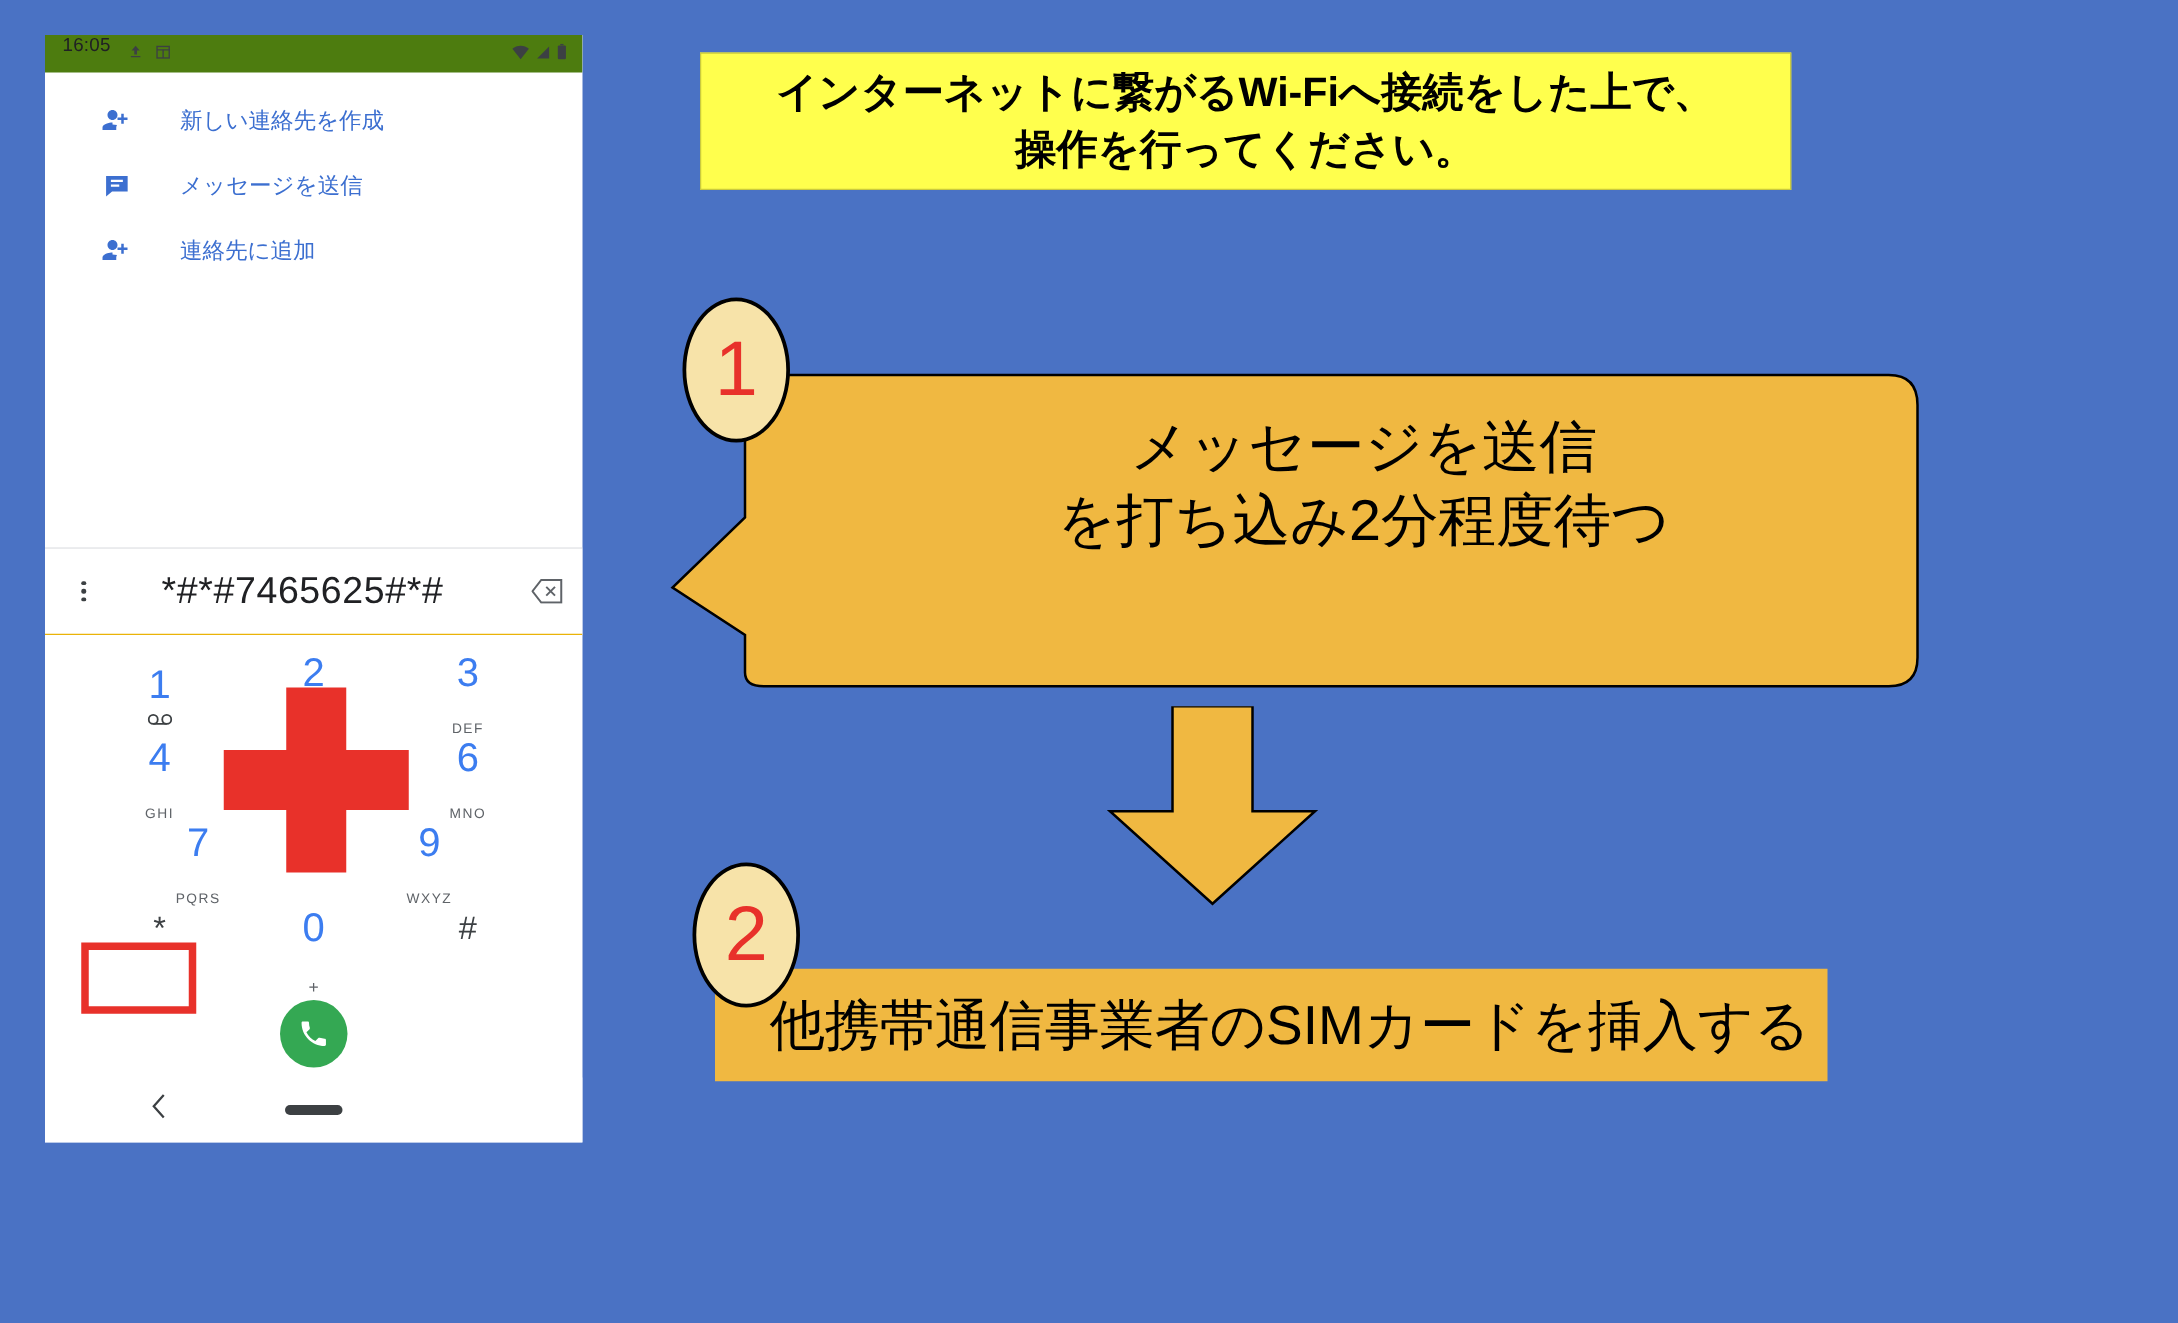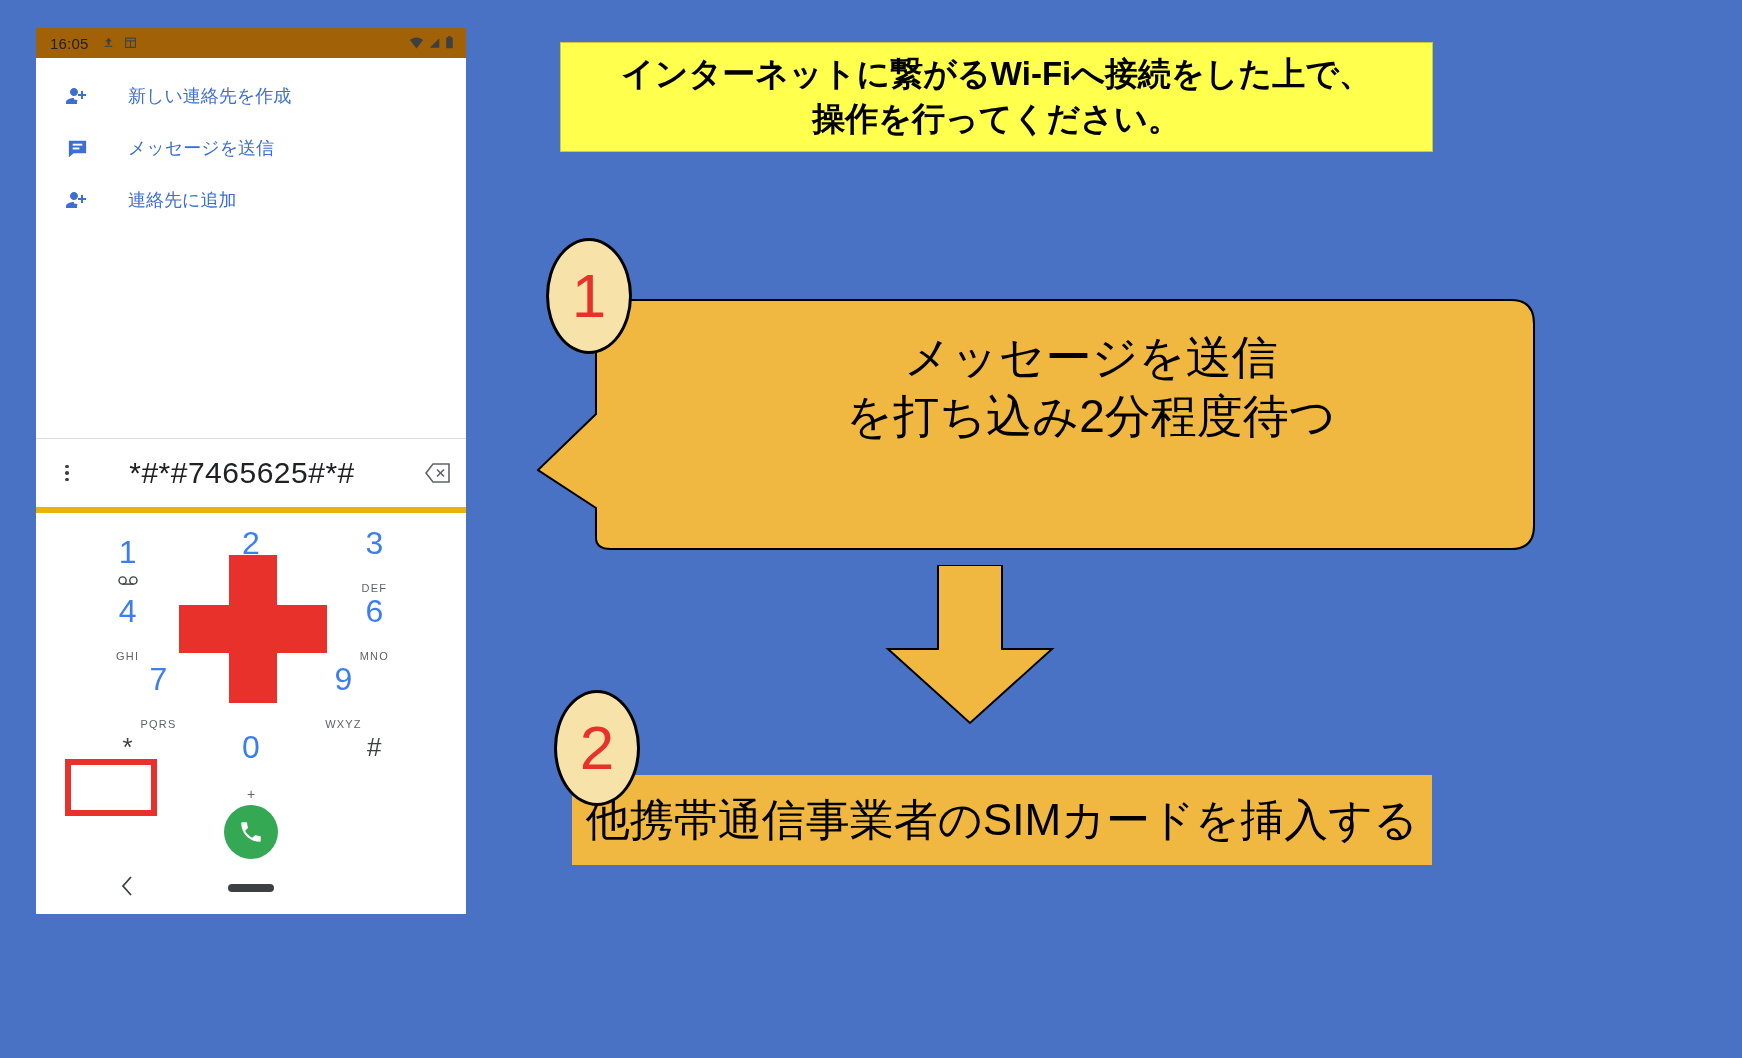--- a/index.html
+++ b/index.html
@@ -22,23 +22,22 @@
     top: 28px;
     width: 430px;
     height: 886px;
     background: #ffffff;
     overflow: hidden;
   }
 
   
   .status-bar {
     height: 30px;
-    background: #a16207;
-    display: flex;
-    align-items: center;
+    background: #4d7c0f;
+    display: flex;
     padding: 0 12px 0 14px;
     box-sizing: border-box;
     font-size: 15px;
     color: #202124;
   }
   .status-time {
     font-size: 15px;
     letter-spacing: 0.2px;
     color: #202124;
   }
@@ -51,20 +50,21 @@
   .status-icons-right {
     margin-left: auto;
     display: flex;
     align-items: center;
     gap: 4px;
   }
 
   
   .menu-list {
     padding-top: 12px;
+    margin-left: 16px;
   }
   .menu-item {
     display: flex;
     align-items: center;
     height: 52px;
     padding-left: 26px;
   }
   .menu-icon {
     width: 30px;
     height: 30px;
@@ -92,21 +92,21 @@
     margin-top: 22px;
   }
 
   
   .dial-display {
     height: 68px;
     display: flex;
     align-items: center;
     position: relative;
     background: #fff;
-    border-bottom: 6px solid #eab308;
+    border-bottom: 1px solid #eab308;
   }
   .overflow-dots {
     width: 34px;
     margin-left: 14px;
     display: flex;
     flex-direction: column;
     align-items: center;
     gap: 3px;
   }
   .overflow-dots i {
@@ -341,20 +341,21 @@
     top: 775px;
     width: 860px;
     height: 90px;
     background: #f0b841;
     display: flex;
     align-items: center;
     justify-content: center;
     color: #000;
     font-size: 44px;
     font-weight: 400;
+    padding-left: 30px;
   }
 </style>
 </head>
 <body>
 
 <div class="phone">
 
   <div class="status-bar">
     <span class="status-time">16:05</span>
     <span class="status-icons-left">

